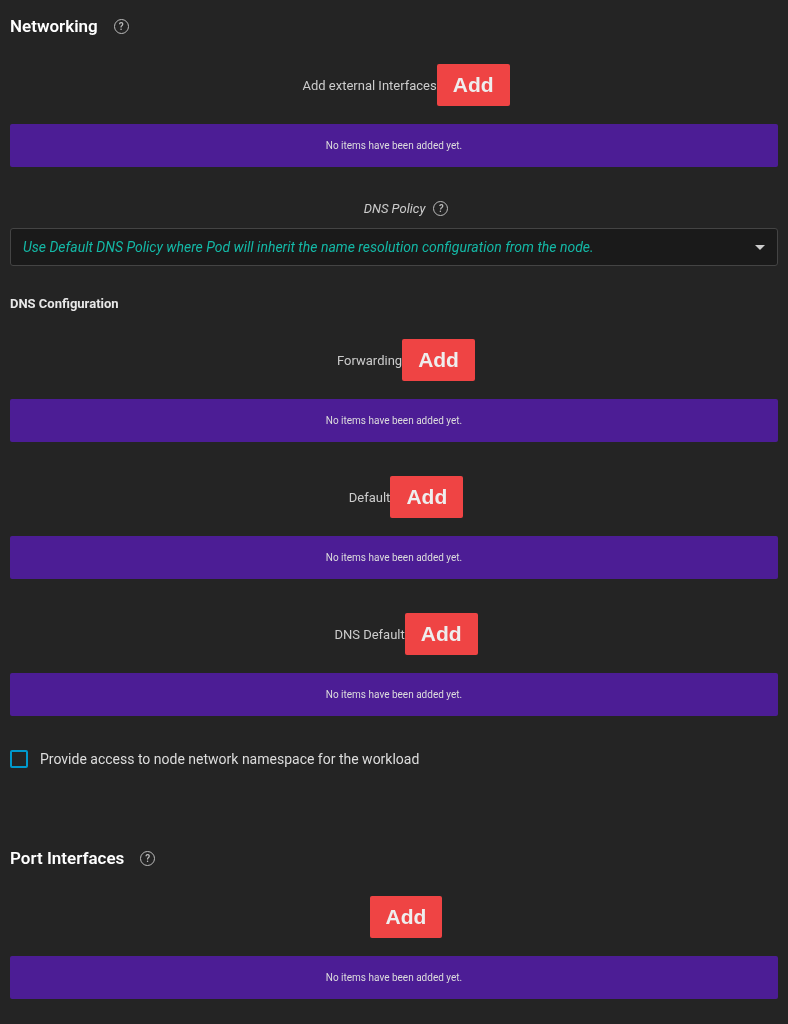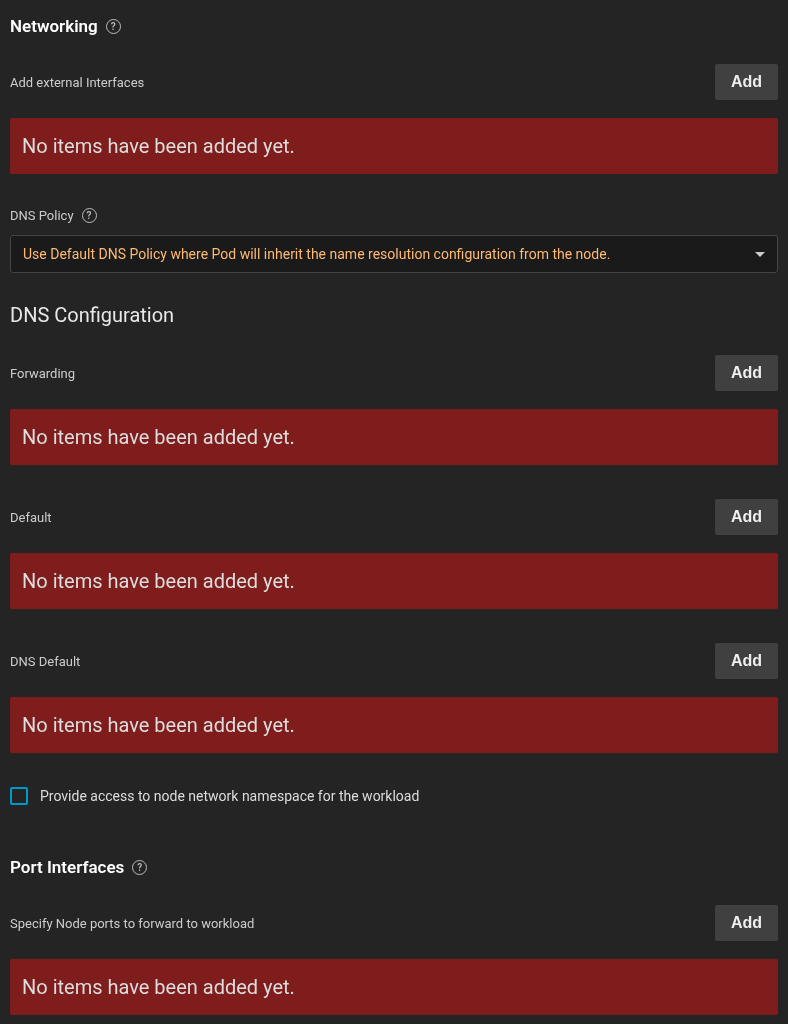--- a/index.html
+++ b/index.html
@@ -7,21 +7,21 @@
       width: 788px;
       height: 1024px;
       background: #242424;
       font-family: -apple-system, BlinkMacSystemFont, "Segoe UI", Roboto, sans-serif;
       color: #e0e0e0;
       padding: 16px 10px;
     }
     .section-title {
       display: flex;
       align-items: center;
-      gap: 8px;
+      gap: 16px;
       margin-bottom: 28px;
     }
     .section-title h2 {
       font-size: 17px;
       font-weight: 600;
       color: #ffffff;
     }
     .help-icon {
       display: inline-flex;
       align-items: center;
@@ -33,80 +33,82 @@
       color: #bbbbbb;
       font-size: 10px;
       font-weight: 600;
       cursor: pointer;
     }
     .field-group {
       margin-bottom: 34px;
     }
     .field-header {
       display: flex;
-      justify-content: space-between;
+      justify-content: center;
       align-items: center;
       margin-bottom: 18px;
+      margin-left: 24px;
     }
     .field-label {
       font-size: 13px;
       color: #cccccc;
       display: flex;
       align-items: center;
       gap: 8px;
     }
     .add-btn {
-      background: #404040;
+      background: #ef4444;
       color: #eeeeee;
       border: none;
       padding: 9px 16px;
-      font-size: 16px;
+      font-size: 21px;
       font-weight: 600;
       cursor: pointer;
       border-radius: 2px;
     }
     .empty-box {
-      background: #7f1d1d;
+      background: #4c1d95;
       padding: 16px 12px;
-      font-size: 20px;
+      font-size: 10px;
       color: #dddddd;
       border-radius: 2px;
+      text-align: center;
     }
     .select-box {
       display: flex;
       justify-content: space-between;
       align-items: center;
       background: #1a1a1a;
       border: 1px solid #444;
       border-radius: 3px;
       padding: 10px 12px;
       font-size: 14px;
-      color: #fdba74;
+      color: #14b8a6;
       cursor: pointer;
       margin-bottom: 30px;
     }
     .chevron-down {
       width: 0;
       height: 0;
       border-left: 5px solid transparent;
       border-right: 5px solid transparent;
       border-top: 5px solid #cccccc;
     }
     .subsection-title {
-      font-size: 20px;
+      font-size: 13px;
       color: #e8e8e8;
       margin-bottom: 28px;
-      font-weight: 400;
+      font-weight: 700;
     }
     .checkbox-row {
       display: flex;
       align-items: center;
       gap: 12px;
       margin-top: 8px;
-      margin-bottom: 52px;
+      margin-bottom: 80px;
     }
     .checkbox {
       width: 18px;
       height: 18px;
       border: 2px solid #0099cc;
       border-radius: 2px;
       background: transparent;
       cursor: pointer;
       flex-shrink: 0;
     }
@@ -124,21 +126,21 @@
 </div>
 
 <div class="field-group">
   <div class="field-header">
     <span class="field-label">Add external Interfaces</span>
     <button class="add-btn">Add</button>
   </div>
   <div class="empty-box">No items have been added yet.</div>
 </div>
 
-<div class="field-group" style="margin-bottom:18px;">
+<div class="field-group" style="margin-bottom:18px;font-style:italic;">
   <div class="field-header" style="margin-bottom:12px;">
     <span class="field-label">
       <span>DNS Policy</span>
       <span class="help-icon">?</span>
     </span>
   </div>
   <div class="select-box">
     <span>Use Default DNS Policy where Pod will inherit the name resolution configuration from the node.</span>
     <span class="chevron-down"></span>
   </div>
@@ -175,17 +177,16 @@
   <span class="checkbox-label">Provide access to node network namespace for the workload</span>
 </div>
 
 <div class="section-title">
   <h2>Port Interfaces</h2>
   <span class="help-icon">?</span>
 </div>
 
 <div class="field-group">
   <div class="field-header">
-    <span class="field-label">Specify Node ports to forward to workload</span>
     <button class="add-btn">Add</button>
   </div>
   <div class="empty-box">No items have been added yet.</div>
 </div>
 
 </body></html>

